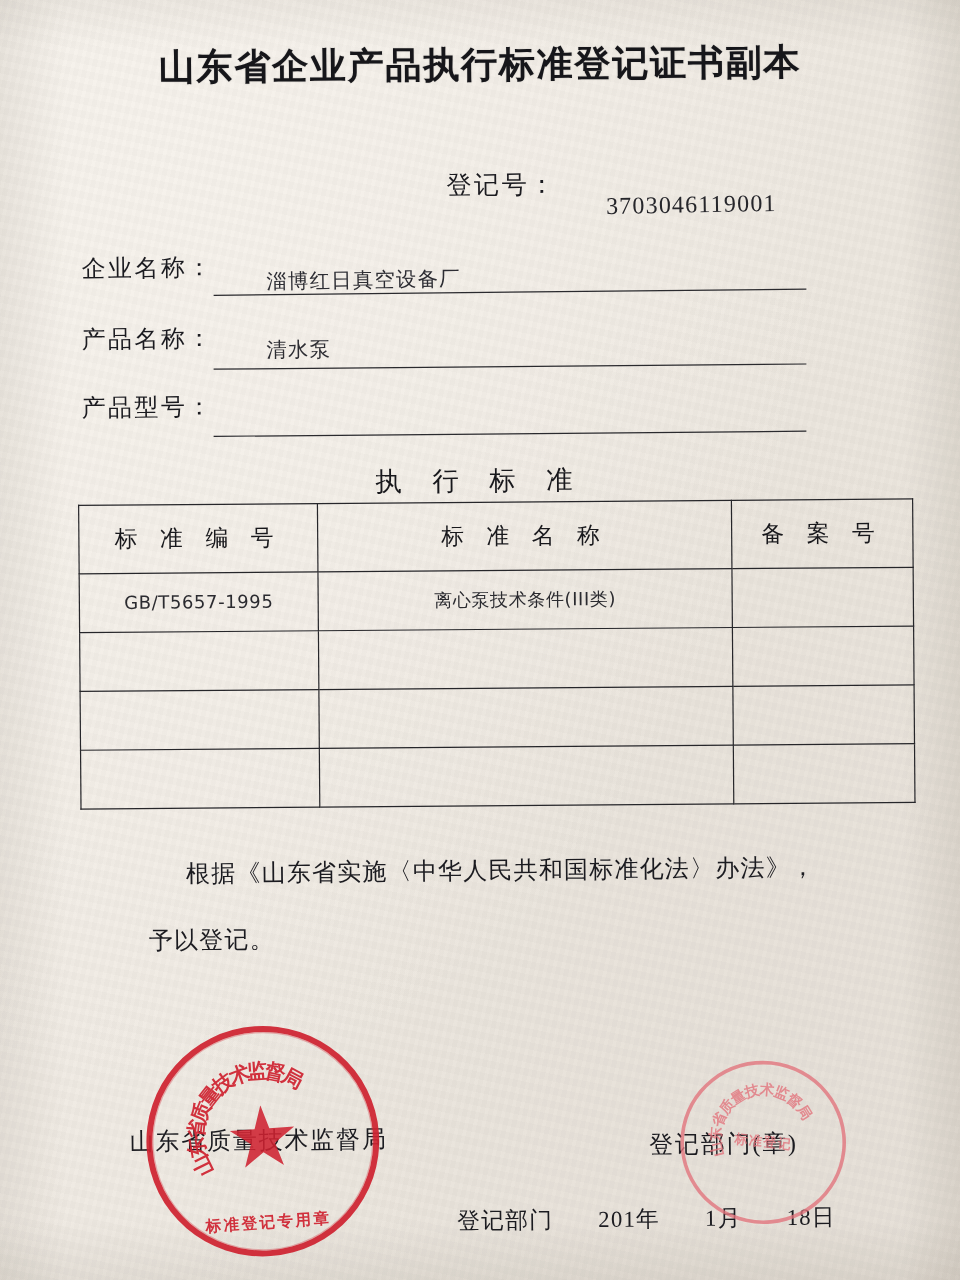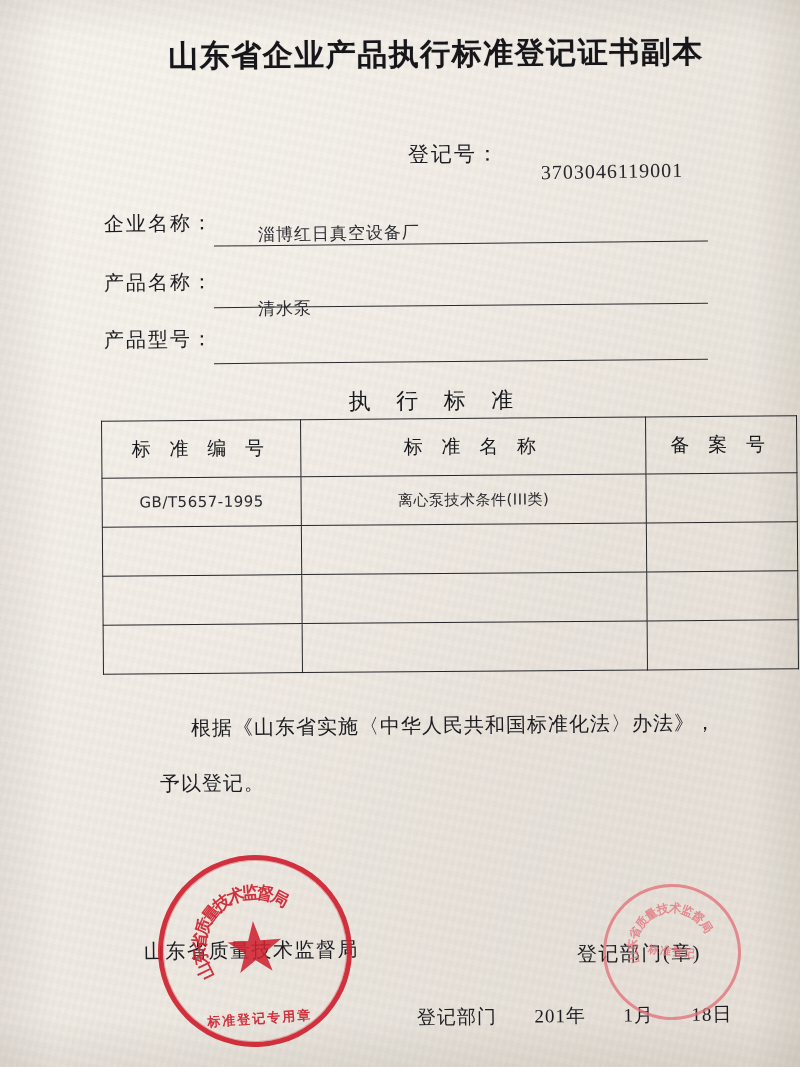--- a/index.html
+++ b/index.html
@@ -42,21 +42,20 @@
       repeating-linear-gradient(103deg, rgba(255,255,255,0.05) 0 3px, rgba(0,0,0,0.012) 3px 7px),
       repeating-linear-gradient(12deg, rgba(255,255,255,0.04) 0 5px, rgba(0,0,0,0.010) 5px 11px);
     pointer-events: none;
     mix-blend-mode: multiply;
   }
 
   .content {
     position: absolute;
     inset: 0;
     z-index: 3;
-    margin-left: 36px;
   }
 
   
   .doc-title {
     position: absolute;
     top: 34px;
     left: 0;
     width: 800px;
     text-align: center;
     font-family: "DejaVu Sans", sans-serif;
@@ -107,21 +106,21 @@
     color: #2d2d33;
     font-family: "DejaVu Sans", sans-serif;
   }
 
   .f1 { top: 210px; left: 68px; transform: rotate(-0.7deg); }
   .r1 { top: 243px; left: 178px; width: 494px; transform: rotate(-0.6deg); }
   .v1 { top: 222px; left: 222px; transform: rotate(-0.9deg); }
 
   .f2 { top: 269px; left: 68px; transform: rotate(-0.7deg); }
   .r2 { top: 305px; left: 178px; width: 494px; transform: rotate(-0.5deg); }
-  .v2 { top: 297px; left: 222px; transform: rotate(-0.8deg); }
+  .v2 { top: 280px; left: 222px; transform: rotate(-0.8deg); }
 
   .f3 { top: 326px; left: 68px; transform: rotate(-0.7deg); }
   .r3 { top: 361px; left: 178px; width: 494px; transform: rotate(-0.5deg); }
 
   
   .std-heading {
     position: absolute;
     top: 386px;
     left: 0;
     width: 800px;

